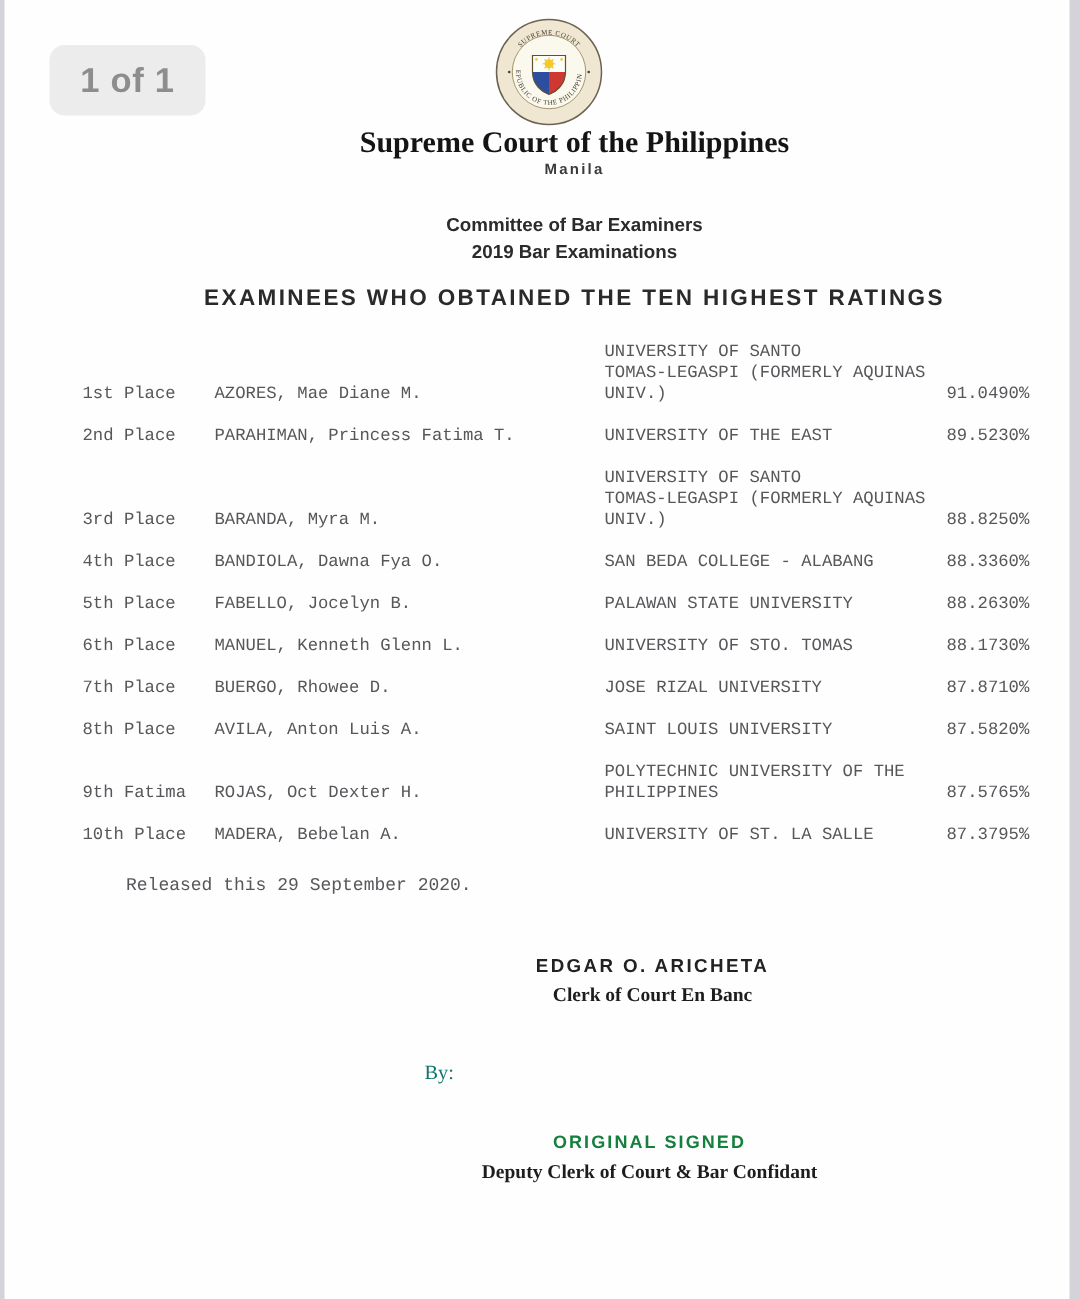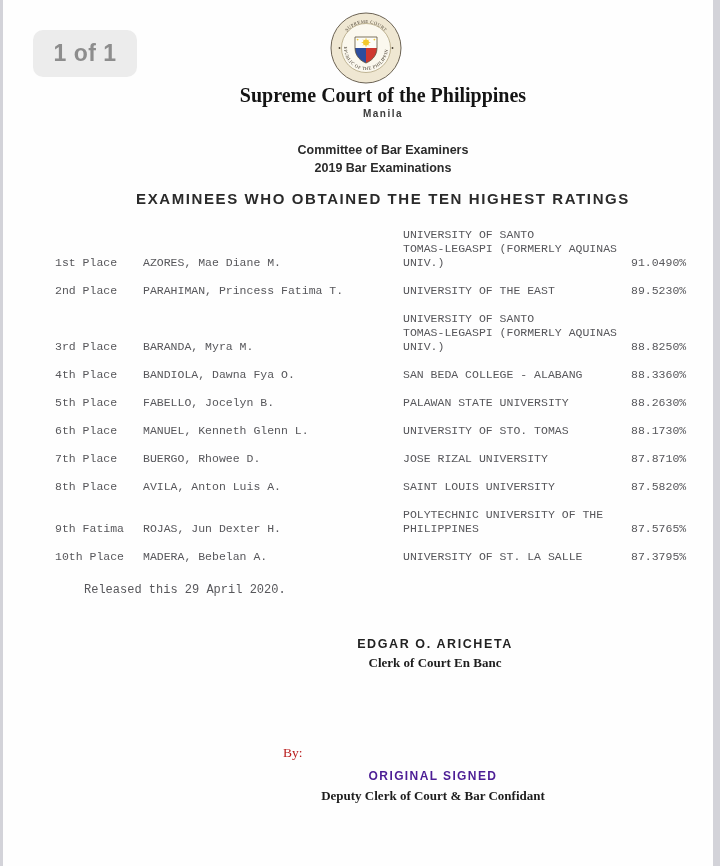--- a/index.html
+++ b/index.html
@@ -42,25 +42,25 @@
   .cell.rating{width:70px;}
 
   .released{position:absolute;left:84px;top:583px;
     font-family:"Liberation Mono","DejaVu Sans Mono",monospace;
     font-size:12px;color:var(--body-text);}
 
   .sig-clerk{position:absolute;left:150px;right:0;top:637px;text-align:center;}
   .sig-name{font-size:12.5px;font-weight:700;letter-spacing:1.6px;color:#222;}
   .sig-title{font-family:"Liberation Serif",serif;font-weight:700;font-size:13px;color:#1d1d1d;margin-top:4px;}
 
-  .by-label{position:absolute;left:283px;top:745px;
-    font-family:"Liberation Serif",serif;font-size:13.5px;color:#b91c1c;}
+  .by-label{position:absolute;left:283px;top:707px;
+    font-family:"Liberation Serif",serif;font-size:13.5px;color:#0f766e;}
 
   .sig-deputy{position:absolute;left:146px;right:0;top:754px;text-align:center;}
-  .original-signed{font-size:12px;font-weight:700;letter-spacing:1.4px;color:#4c1d95;margin-top:15px;}
+  .original-signed{font-size:12px;font-weight:700;letter-spacing:1.4px;color:#15803d;}
   .deputy-name{font-size:12.5px;font-weight:700;letter-spacing:1px;color:#222;margin-top:10px;}
   .deputy-title{font-family:"Liberation Serif",serif;font-weight:700;font-size:13px;color:#1d1d1d;margin-top:5px;}
 </style>
 </head>
 <body>
 
 <div class="stage">
   <div class="edge left"></div>
   <div class="edge right"></div>
 
@@ -159,34 +159,34 @@
       <div class="cell rating">87.8710%</div>
     </div>
     <div class="row">
       <div class="cell place">8th Place</div>
       <div class="cell name">AVILA, Anton Luis A.</div>
       <div class="cell school">SAINT LOUIS UNIVERSITY</div>
       <div class="cell rating">87.5820%</div>
     </div>
     <div class="row">
       <div class="cell place">9th Fatima</div>
-      <div class="cell name">ROJAS, Jun Dexter H.</div>
+      <div class="cell name">ROJAS, Oct Dexter H.</div>
       <div class="cell school">POLYTECHNIC UNIVERSITY OF THE
 PHILIPPINES</div>
       <div class="cell rating">87.5765%</div>
     </div>
     <div class="row">
       <div class="cell place">10th Place</div>
       <div class="cell name">MADERA, Bebelan A.</div>
       <div class="cell school">UNIVERSITY OF ST. LA SALLE</div>
       <div class="cell rating">87.3795%</div>
     </div>
   </div>
 
-  <div class="released">Released this 29 April 2020.</div>
+  <div class="released">Released this 29 September 2020.</div>
 
   <div class="sig-clerk">
     <div class="sig-name">EDGAR O. ARICHETA</div>
     <div class="sig-title">Clerk of Court En Banc</div>
   </div>
 
   <div class="by-label">By:</div>
 
   <div class="sig-deputy">
     <div class="original-signed">ORIGINAL SIGNED</div>

